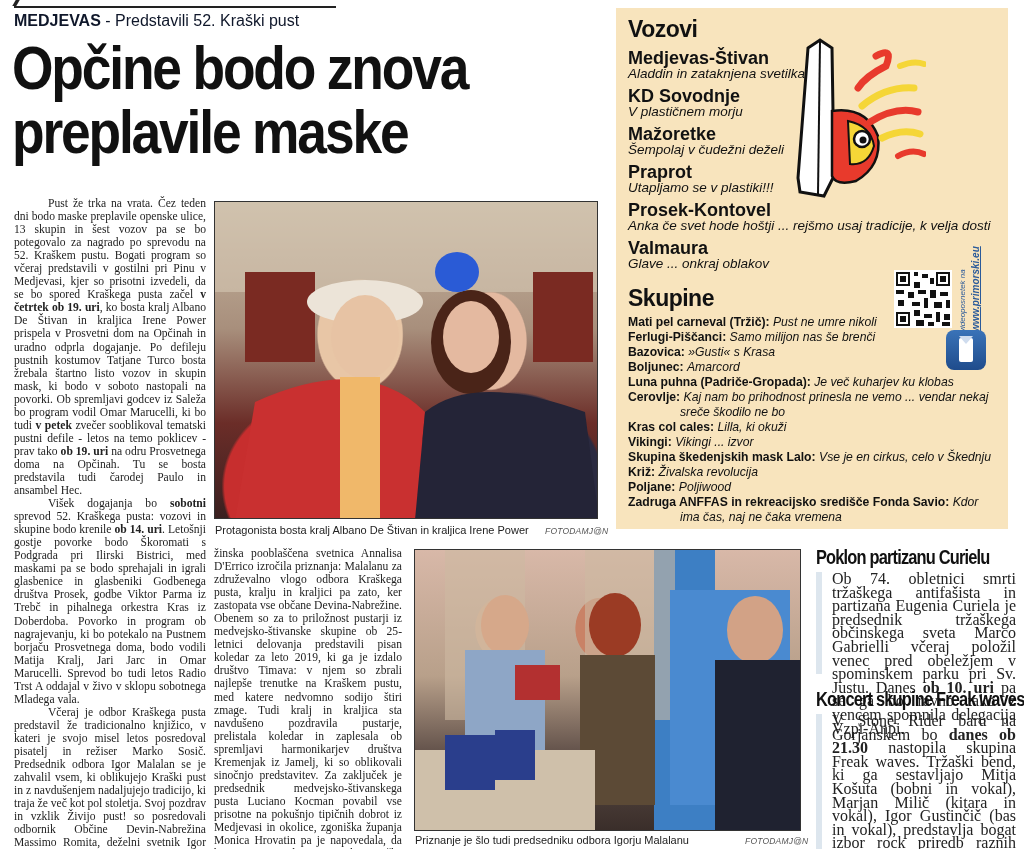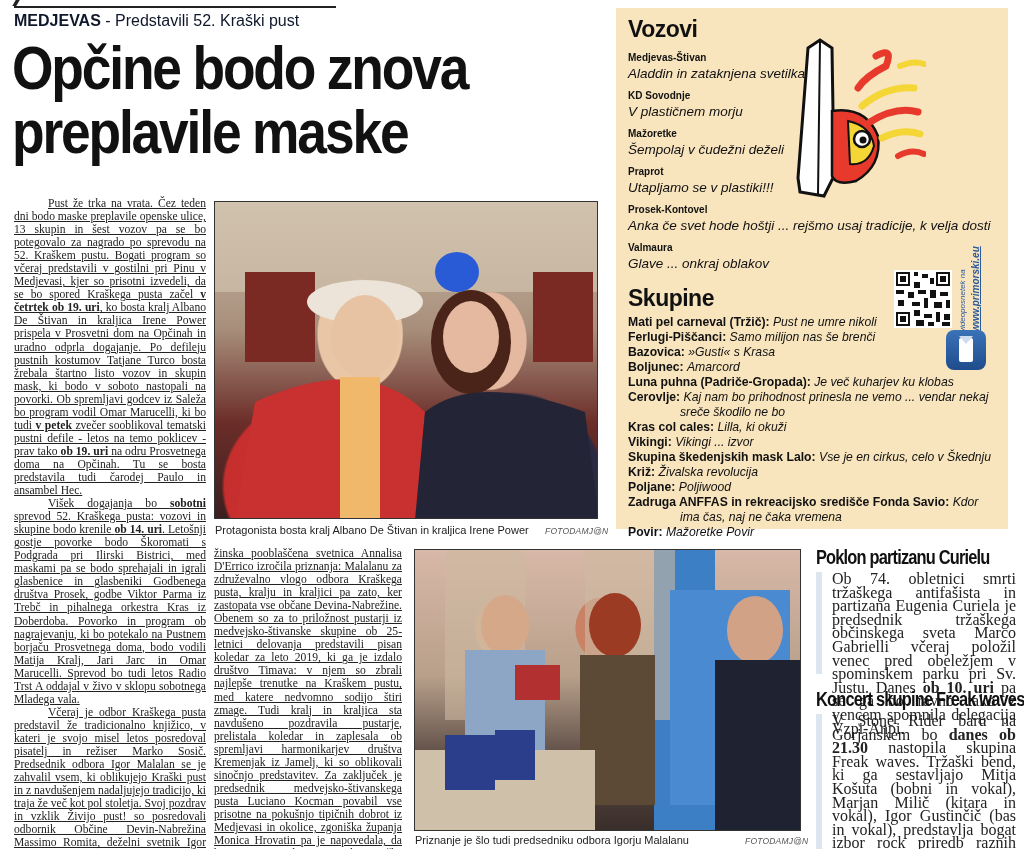--- a/index.html
+++ b/index.html
@@ -9,21 +9,21 @@
   .topline { position: absolute; left: 14px; top: 6px; width: 322px; height: 2px; background: #222; }
   .topmark { position: absolute; left: 14px; top: 0; width: 4px; height: 6px; background: #222; transform: skewX(-30deg); }
 
   .kicker { position: absolute; left: 14px; top: 12px; font-family: "Liberation Sans", sans-serif; font-size: 16px; color: #0f172a; white-space: nowrap; }
   .kicker b { font-weight: bold; }
 
   .headline { position: absolute; left: 12px; top: 36px; width: 590px; font-family: "Liberation Sans", sans-serif; font-weight: bold; font-size: 62px; line-height: 64px; letter-spacing: -2.5px; color: #111; transform: scaleX(0.86); transform-origin: left top; }
   .headline div { white-space: nowrap; }
 
   .col { position: absolute; font-size: 11.6px; line-height: 13.05px; text-align: justify; color: #222; }
-  .col p { text-indent: 34px; text-decoration: underline; }
+  .col p { text-indent: 34px; }
   .col b { font-weight: bold; }
   #col1 { left: 14px; top: 197px; width: 192px; }
   #col2 { left: 214px; top: 547px; width: 188px; }
   #col2 p { text-indent: 0; }
 
   .photo { position: absolute; overflow: hidden; border: 1px solid #333; }
   #photo1 { left: 214px; top: 201px; width: 384px; height: 318px;
     background:
       radial-gradient(ellipse 70px 90px at 38% 42%, #e8c6a6 0 60%, transparent 62%),
       radial-gradient(ellipse 60px 80px at 72% 44%, #e4b9a0 0 60%, transparent 62%),
@@ -48,21 +48,21 @@
   #cap2 { left: 415px; top: 834px; }
   #cred2 { left: 745px; top: 836px; }
 
   
   .sidebar { position: absolute; left: 616px; top: 8px; width: 392px; height: 521px; background: #f8e4bd; font-family: "Liberation Sans", sans-serif; color: #111; }
   .sb-title { position: absolute; left: 12px; font-weight: bold; font-size: 23px; letter-spacing: -0.5px; }
   #sb-vozovi-title { top: 8px; text-align: right; }
   #sb-skupine-title { top: 277px; }
   .vozovi-list { position: absolute; left: 12px; top: 42px; width: 380px; }
   .voz { margin-bottom: 6px; }
-  .voz .name { font-weight: bold; font-size: 10px; line-height: 16px; }
+  .voz .name { font-weight: bold; font-size: 18px; line-height: 16px; }
   .voz .title { font-style: italic; font-size: 13.5px; line-height: 16px; white-space: nowrap; }
   .skupine-list { position: absolute; left: 12px; top: 307px; width: 370px; }
   .sk { font-size: 12.2px; line-height: 15px; padding-left: 52px; text-indent: -52px; }
   .sk .n { font-weight: bold; }
   .sk .t { font-style: italic; }
 
   .logo { position: absolute; left: 170px; top: 18px; width: 140px; height: 176px; }
   .qr { position: absolute; left: 278px; top: 262px; width: 58px; height: 58px; background: #fff; }
   .qr-note { position: absolute; left: 340px; top: 262px; width: 34px; height: 64px; }
   .qr-note span { position: absolute; transform: rotate(-90deg); transform-origin: left top; white-space: nowrap; font-size: 9px; font-style: italic; color: #2a5a9a; }
@@ -237,21 +237,20 @@
     <div class="sk"><span class="n">Bazovica:</span> <span class="t">»Gusti« s Krasa</span></div>
     <div class="sk"><span class="n">Boljunec:</span> <span class="t">Amarcord</span></div>
     <div class="sk"><span class="n">Luna puhna (Padriče-Gropada):</span> <span class="t">Je več kuharjev ku klobas</span></div>
     <div class="sk"><span class="n">Cerovlje:</span> <span class="t">Kaj nam bo prihodnost prinesla ne vemo ... vendar nekaj sreče škodilo ne bo</span></div>
     <div class="sk"><span class="n">Kras col cales:</span> <span class="t">Lilla, ki okuži</span></div>
     <div class="sk"><span class="n">Vikingi:</span> <span class="t">Vikingi ... izvor</span></div>
     <div class="sk"><span class="n">Skupina škedenjskih mask Lalo:</span> <span class="t">Vse je en cirkus, celo v Škednju</span></div>
     <div class="sk"><span class="n">Križ:</span> <span class="t">Živalska revolucija</span></div>
     <div class="sk"><span class="n">Poljane:</span> <span class="t">Poljiwood</span></div>
     <div class="sk"><span class="n">Zadruga ANFFAS in rekreacijsko središče Fonda Savio:</span> <span class="t">Kdor ima čas, naj ne čaka vremena</span></div>
-    <div class="sk"><span class="n">Povir:</span> <span class="t">Mažoretke Povir</span></div>
   </div>
 </div>
 
 <div class="news-head" id="nh1">Poklon partizanu Curielu</div>
 <div class="news-body" id="nb1"><span>Ob 74. obletnici smrti tržaškega antifašista in partizana Eugenia Curiela je predsednik tržaškega občinskega sveta Marco Gabrielli včeraj položil venec pred obeležjem v spominskem parku pri Sv. Justu. Danes </span><b>ob 10. uri</b><span> pa se ga bo ravno tako z vencem spomnila delegacija Vzpi-Anpi.</span></div>
 
 <div class="news-head" id="nh2">Koncert skupine Freak waves</div>
 <div class="news-body" id="nb2"><span>V Stone Rider baru na Gorjanskem bo </span><b>danes ob 21.30</b><span> nastopila skupina Freak waves. Tržaški bend, ki ga sestavljajo Mitja Košuta (bobni in vokal), Marjan Milič (kitara in vokal), Igor Gustinčič (bas in vokal), predstavlja bogat izbor rock priredb raznih avtorjev od šestdesetih let prejšnjega stoletja do današnjih dni. Trio se bo med izvajanjem nekaterih pesmi pridružil tudi gost.</span></div>
 
 </body></html>

